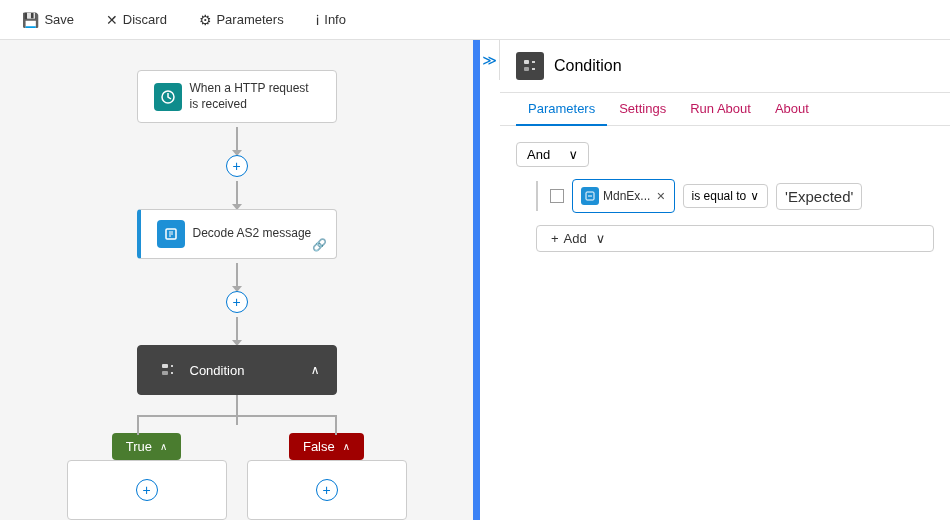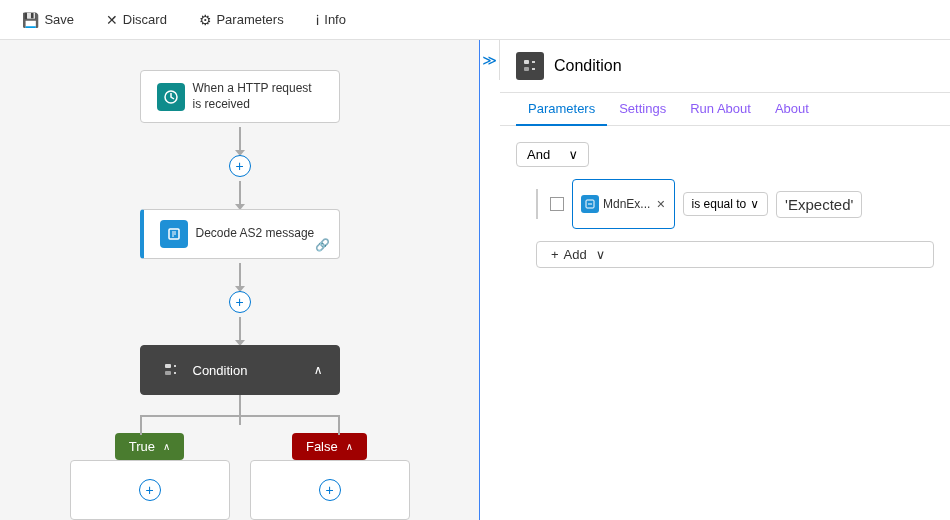--- a/index.html
+++ b/index.html
@@ -21,21 +21,21 @@
 
     
     #main {
       display: flex; height: calc(520px - 40px);
     }
 
     
     #canvas {
       width: 480px; background: #f5f5f5;
       position: relative; overflow: hidden;
-      border-right: 1px solid #3b82f6;
+      border-right: 7px solid #3b82f6;
     }
 
     
     .flow-container {
       display: flex; flex-direction: column; align-items: center;
       padding: 20px 0; gap: 0;
       width: 100%;
     }
     .node-box {
       background: #fff;
@@ -135,21 +135,21 @@
     }
     .panel-title { font-size: 16px; font-weight: 400; }
 
     .tabs {
       display: flex; gap: 0;
       border-bottom: 1px solid #e0e0e0;
       padding: 0 16px;
     }
     .tab {
       padding: 8px 12px; font-size: 13px; cursor: pointer;
-      border-bottom: 2px solid transparent; color: #8b5cf6;
+      border-bottom: 2px solid transparent; color: #be185d;
       margin-bottom: -1px;
     }
     .tab.active { color: #0078d4; border-bottom-color: #0078d4; font-weight: 500; }
 
     .panel-content {
       padding: 16px; flex: 1; overflow-y: auto;
     }
 
     
     .and-dropdown {
@@ -163,21 +163,21 @@
       display: flex; align-items: center; gap: 8px;
       margin-left: 20px; margin-bottom: 12px;
     }
     .cond-checkbox {
       width: 14px; height: 14px; border: 1px solid #999;
       background: #fff; flex-shrink: 0;
     }
     .cond-field {
       display: flex; align-items: center; gap: 4px;
       border: 1px solid #0078d4; border-radius: 4px;
-      padding: 15px 8px; background: #fff;
+      padding: 7px 8px; background: #fff;
       font-size: 12px; color: #333;
     }
     .cond-field .field-icon {
       width: 18px; height: 18px; background: #1e90d6;
       border-radius: 3px; display: flex; align-items: center; justify-content: center;
       color: #fff; font-size: 10px;
     }
     .cond-field .remove-x {
       color: #555; cursor: pointer; font-size: 11px; margin-left: 2px;
     }

